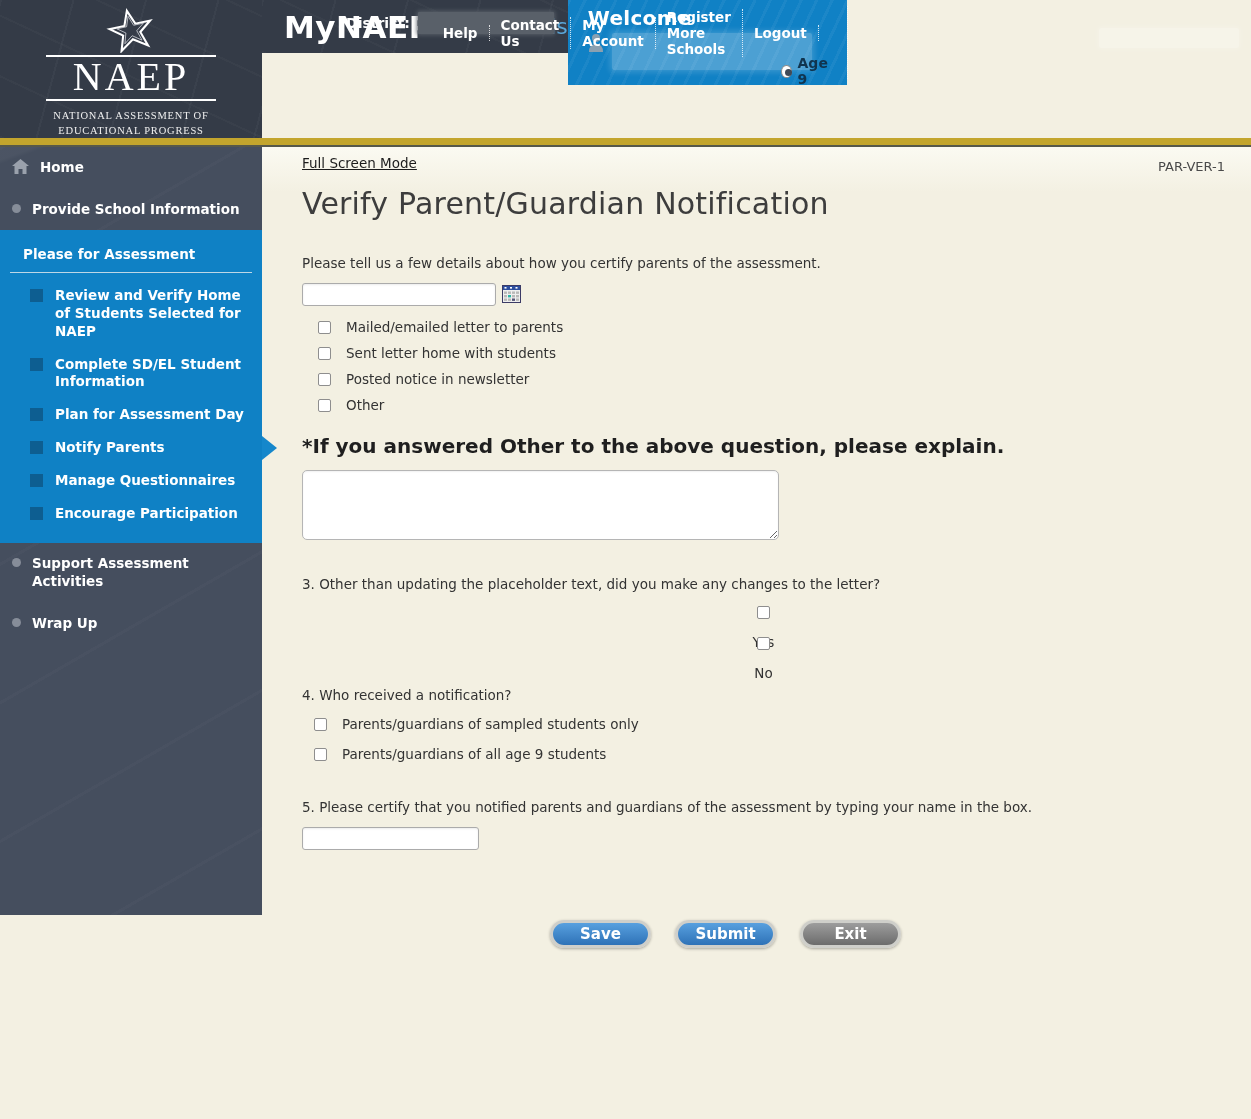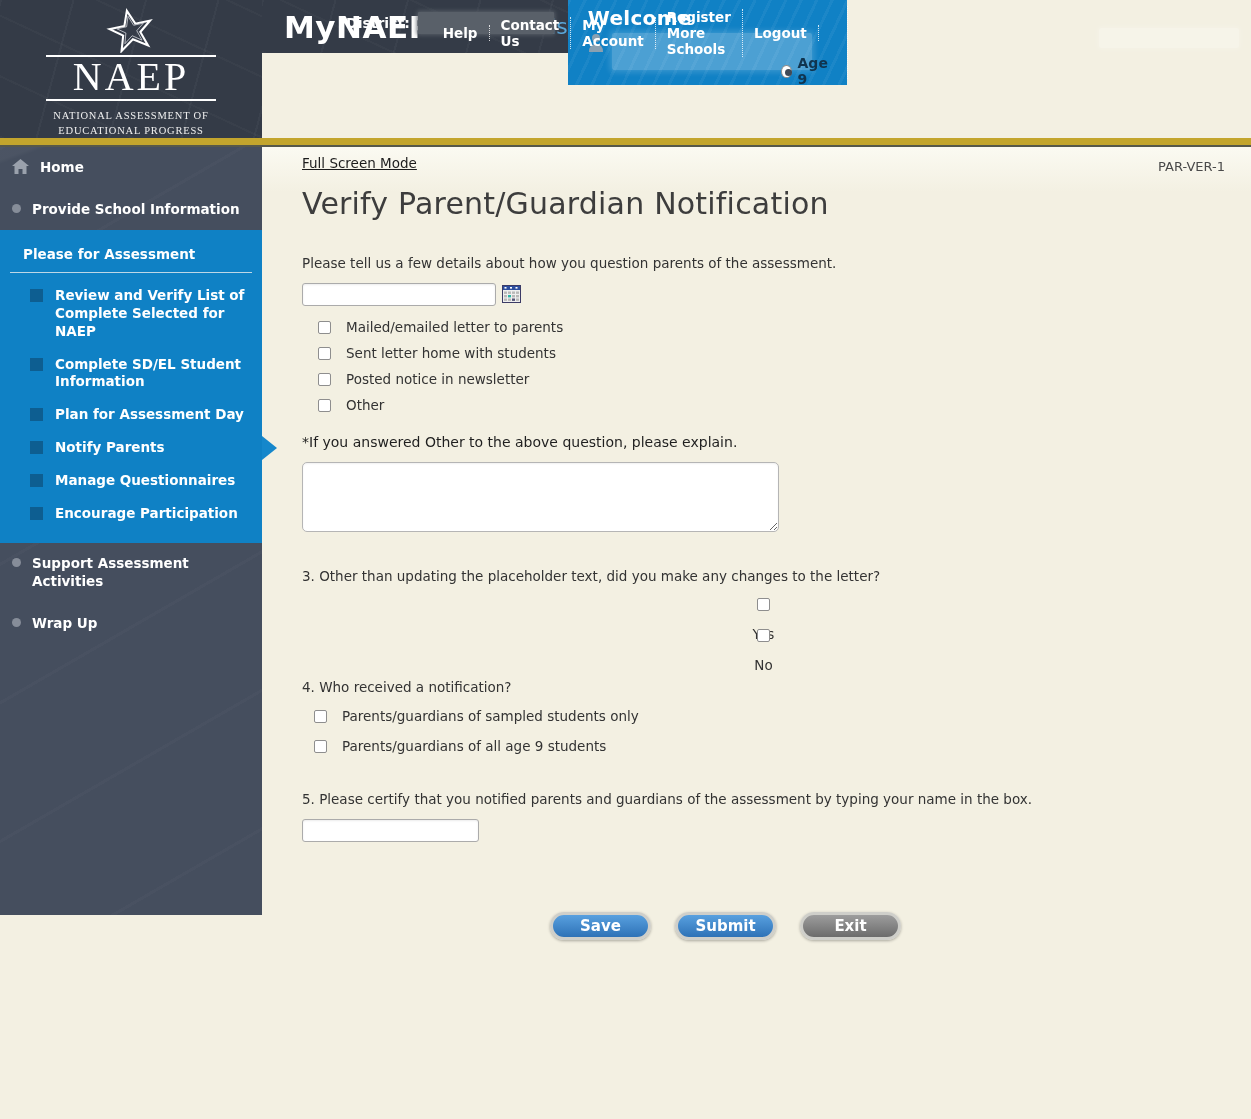--- a/index.html
+++ b/index.html
@@ -114,21 +114,21 @@
   .date-input { width:194px; }
   .cal-btn { width:19px; height:19px; border:none; background:transparent; padding:0; cursor:pointer; }
   .q2 { margin-top:26px; }
   .opt-list { margin-top:12px; }
   .opt-row { display:flex; align-items:center; gap:15px; margin:0 0 8px 16px; height:18px; }
   .opt-row input[type=checkbox] {
     appearance:none; -webkit-appearance:none; width:13px; height:13px; border:1px solid #8e8e8e;
     border-radius:2px; background:#fff; cursor:pointer; flex:0 0 13px;
   }
   .opt-label { font-size:13.5px; color:#333; }
-  .other-note { margin-top:20px; font-size:14px; font-weight:normal; color:#1f1f1f; }
+  .other-note { margin-top:20px; font-size:20px; font-weight:bold; color:#1f1f1f; }
   .explain-ta {
     display:block; margin-top:12px; width:477px; height:70px; resize:both;
     border:1px solid #b5b5b5; border-radius:5px; background:#fff;
     font-family:inherit; font-size:13px; padding:4px 6px; color:#222;
     box-shadow:inset 0 1px 2px rgba(0,0,0,0.06);
   }
   .q3 { margin-top:36px; }
   .q3-list .opt-row { margin:0 0 13px 0;flex-direction:column; }
   .q3-list { margin-top:14px; }
   .q4 { margin-top:32px; }
@@ -220,21 +220,21 @@
       </div>
 
       <div class="prepare-section">
         <div class="prepare-header">
           <span class="dot"></span>
           <span>Please for Assessment</span>
         </div>
         <hr class="prepare-rule">
         <div class="sub-item">
           <span class="sq"></span>
-          <span class="lbl">Review and Verify List of Complete Selected for NAEP</span>
+          <span class="lbl">Review and Verify Home of Students Selected for NAEP</span>
         </div>
         <div class="sub-item">
           <span class="sq"></span>
           <span class="lbl">Complete SD/EL Student Information</span>
         </div>
         <div class="sub-item">
           <span class="sq"></span>
           <span class="lbl">Plan for Assessment Day</span>
         </div>
         <div class="sub-item active">
@@ -261,21 +261,21 @@
       </div>
     </div>
 
     <div class="content">
       <div class="content-toprow">
         <a class="fullscreen-link">Full Screen Mode</a>
         <span class="page-code">PAR-VER-1</span>
       </div>
 
       <h1 class="page-title">Verify Parent/Guardian Notification</h1>
-      <div class="intro">Please tell us a few details about how you question parents of the assessment.</div>
+      <div class="intro">Please tell us a few details about how you certify parents of the assessment.</div>
 
       <div class="date-row">
         <input type="text" class="text-input date-input" style="">
         <button class="cal-btn">
           <svg width="19" height="19" viewBox="0 0 19 19">
             <rect x="0.5" y="0.5" width="18" height="17" fill="#efefef" stroke="#3b3b66"></rect>
             <rect x="1" y="1" width="17" height="4" fill="#2d4fa0"></rect>
             <rect x="2.5" y="2" width="2" height="1.6" fill="#ffffff"></rect>
             <rect x="8" y="2" width="2" height="1.6" fill="#ffffff"></rect>
             <rect x="13.5" y="2" width="2" height="1.6" fill="#ffffff"></rect>

